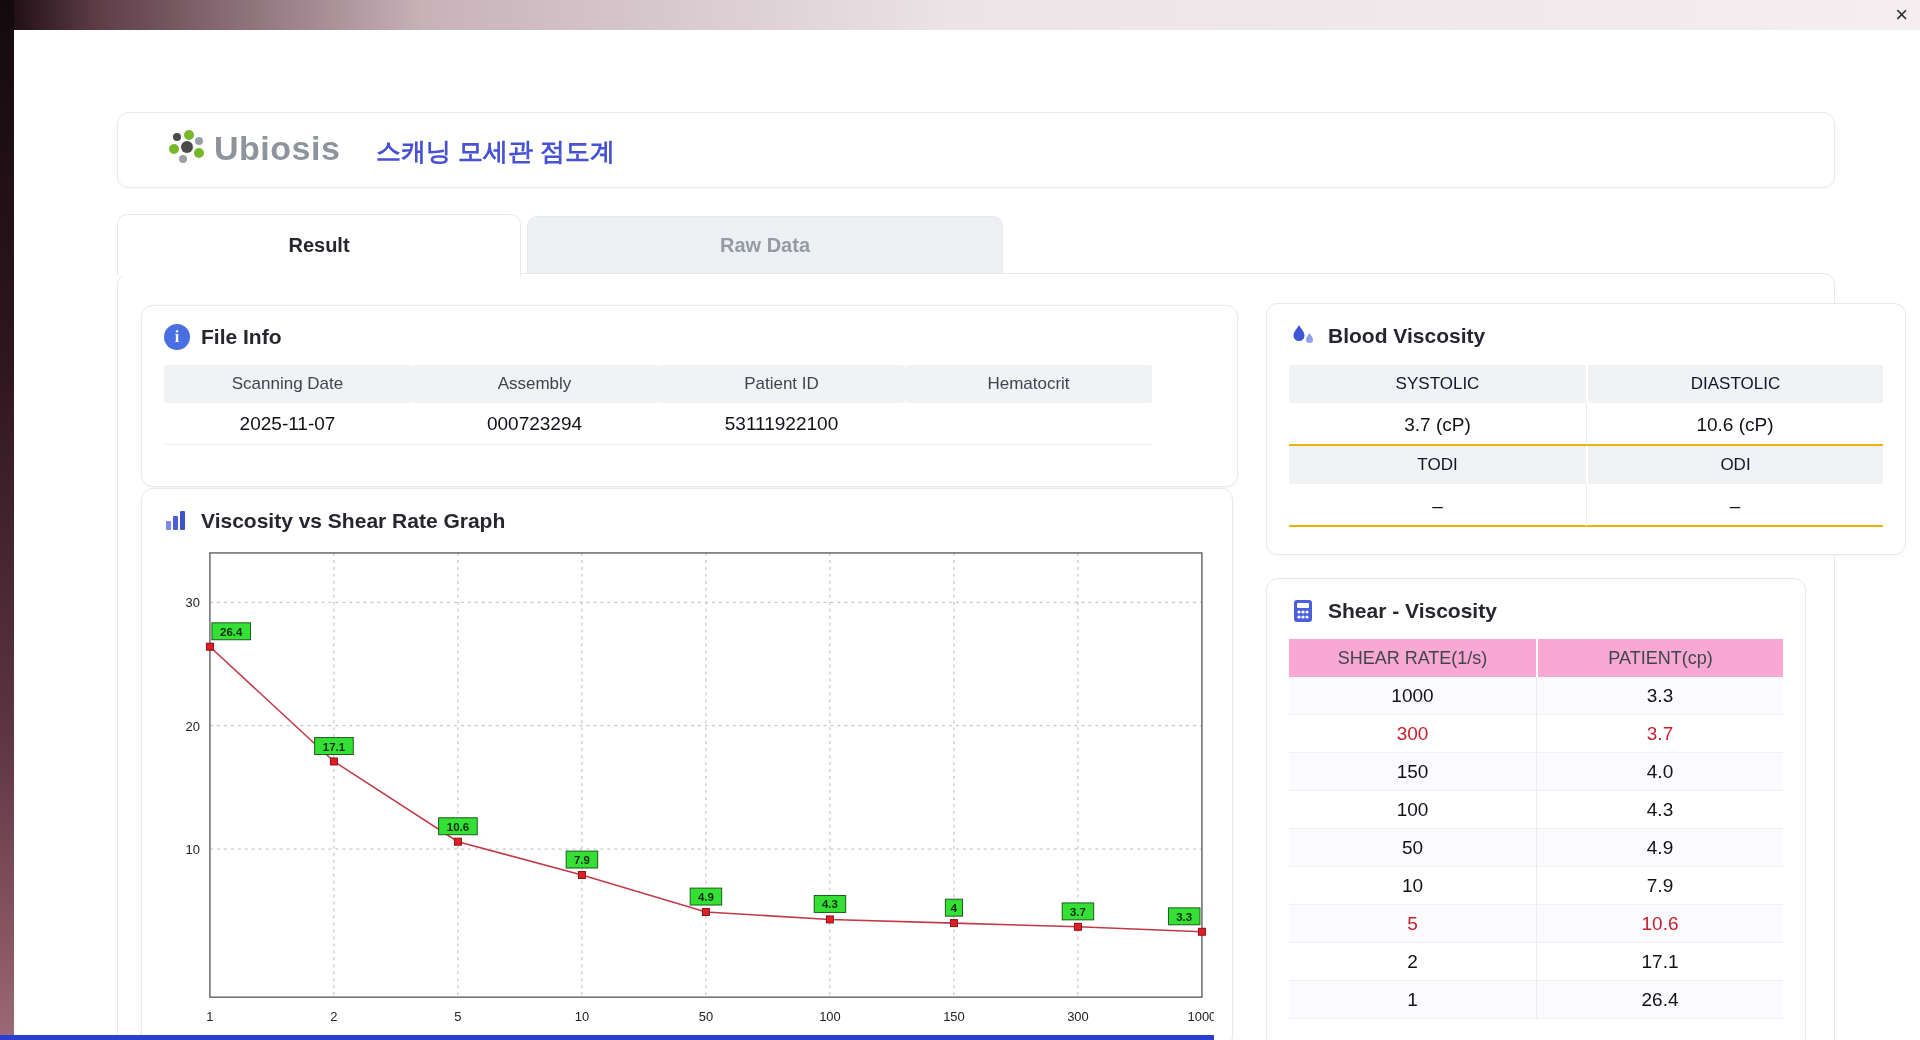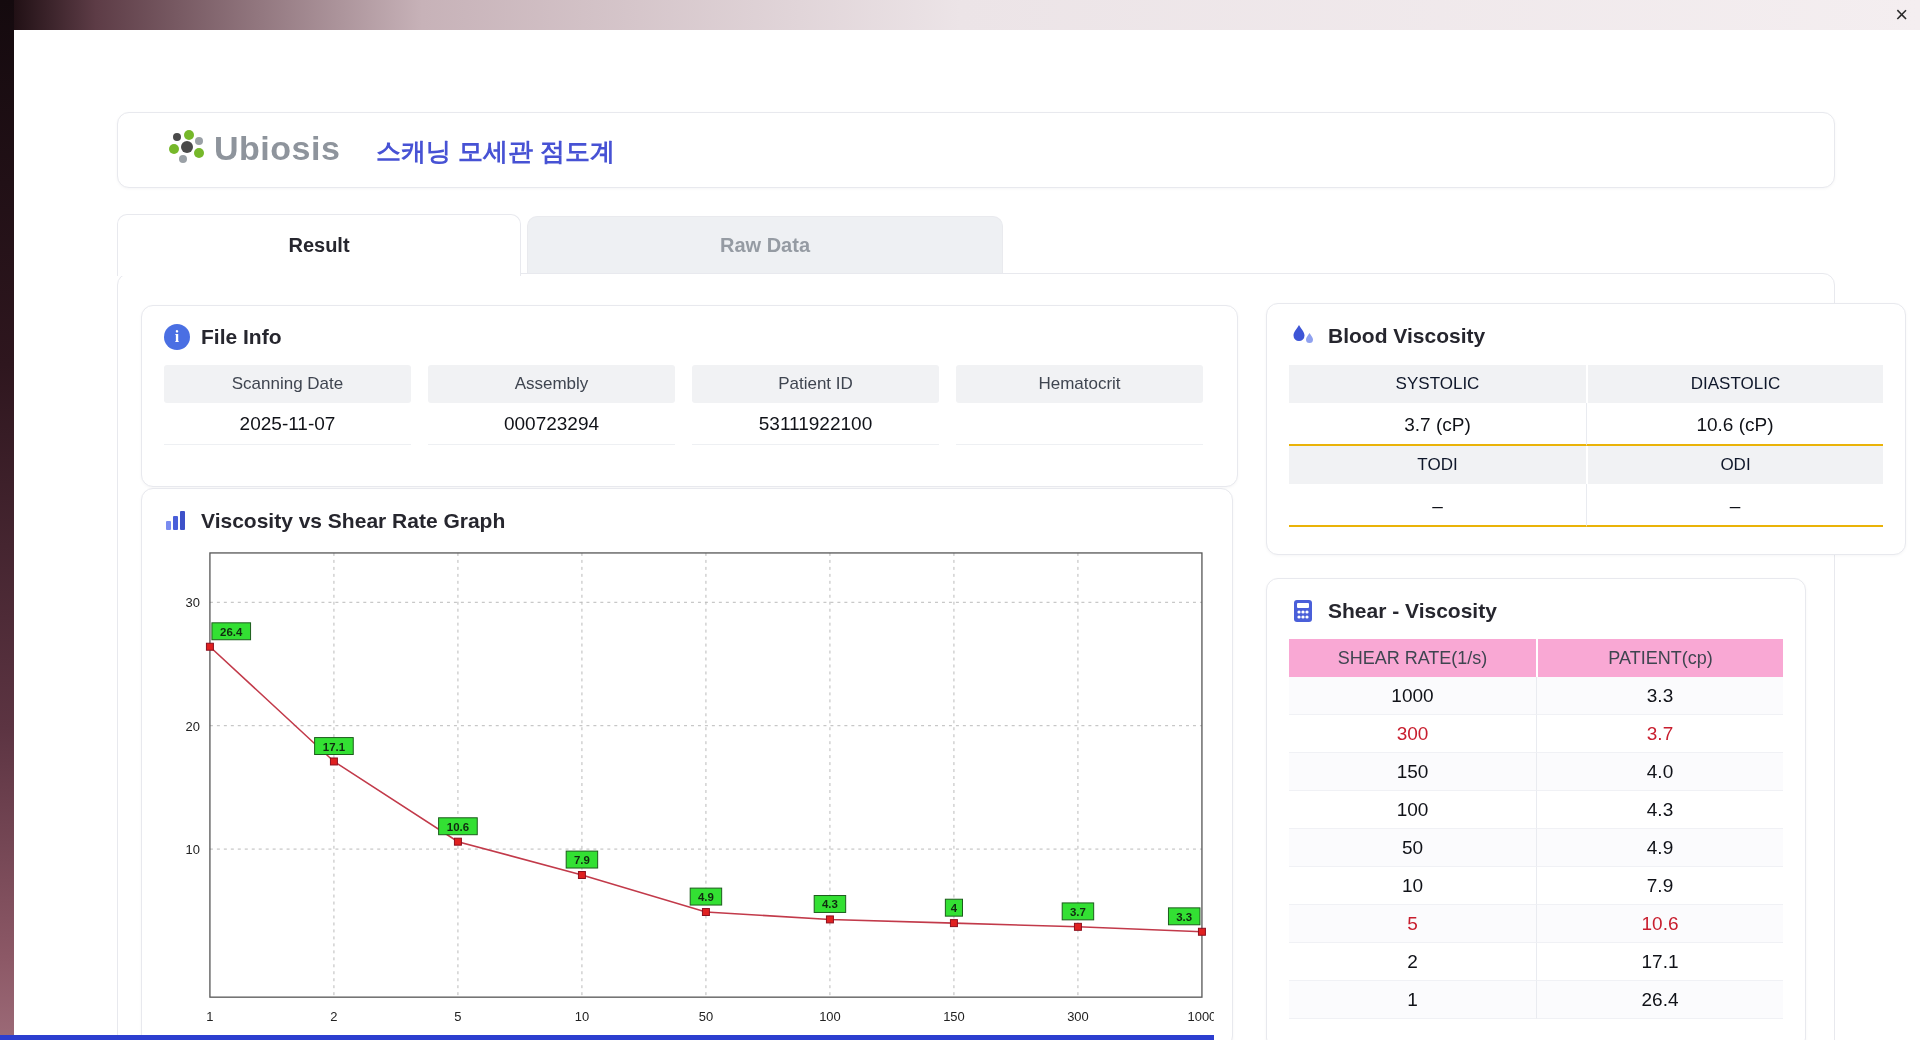--- a/index.html
+++ b/index.html
@@ -43,21 +43,21 @@
 
   
   .icon-info { width:26px; height:26px; border-radius:50%; background:#4a6fe3; color:#fff;
     display:flex; align-items:center; justify-content:center; font-size:16px; font-weight:700;
     font-family:"Liberation Serif",serif; }
   .icon-info::after { content:"i"; }
   .icon-svg { width:28px; height:28px; display:block; }
 
   
   .file-info-card { left:23px; top:31px; width:1097px; height:182px; padding:18px 22px; }
-  .fields-row { display:flex; gap:17px; margin-top:15px; }
+  .fields-row { display:flex; gap:0; margin-top:15px; }
   .field { width:247px; }
   .f-label { height:38px; line-height:38px; text-align:center; background:#f1f2f4; border-radius:3px;
     font-size:17px; color:#3f4550; }
   .f-value { height:42px; line-height:42px; text-align:center; font-size:19px; color:#101218;
     border-bottom:1px solid #eef0f3; }
 
   
   .graph-card { left:23px; top:214px; width:1092px; height:560px; padding:18px 20px; }
   .chart-svg { width:1052px; height:498px; margin-top:4px; }
   .chart-svg text { font-family:"Liberation Sans","DejaVu Sans",sans-serif; }

